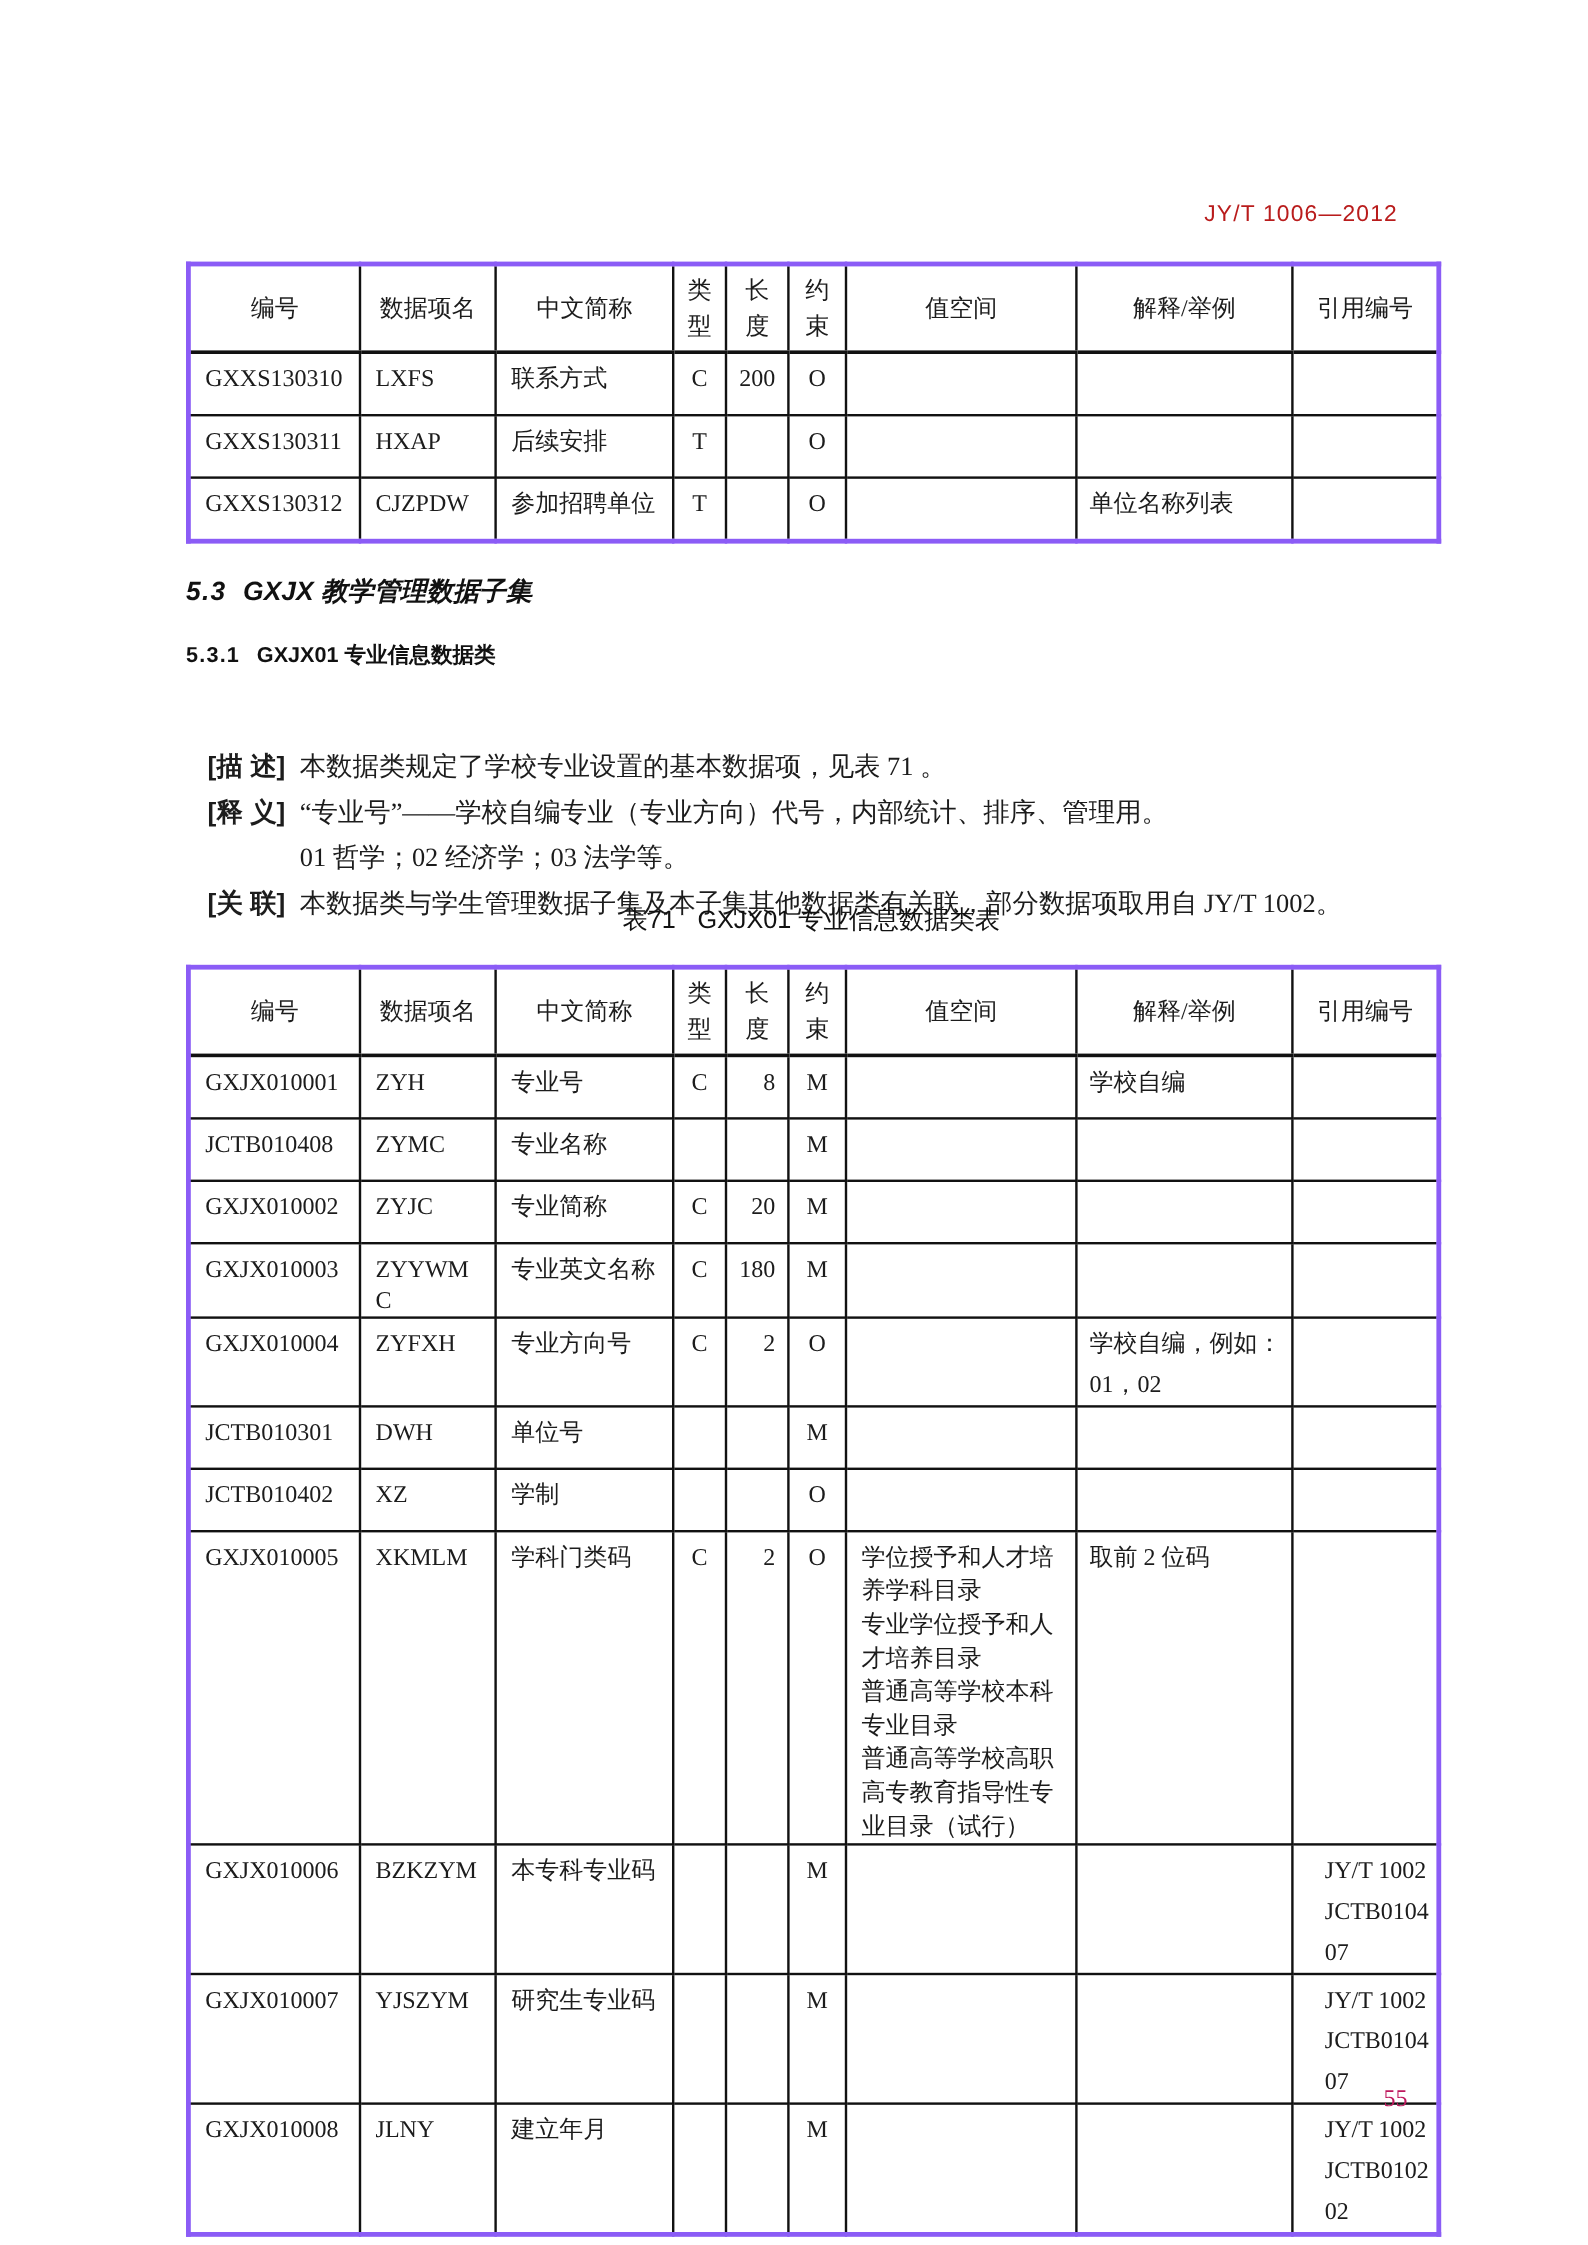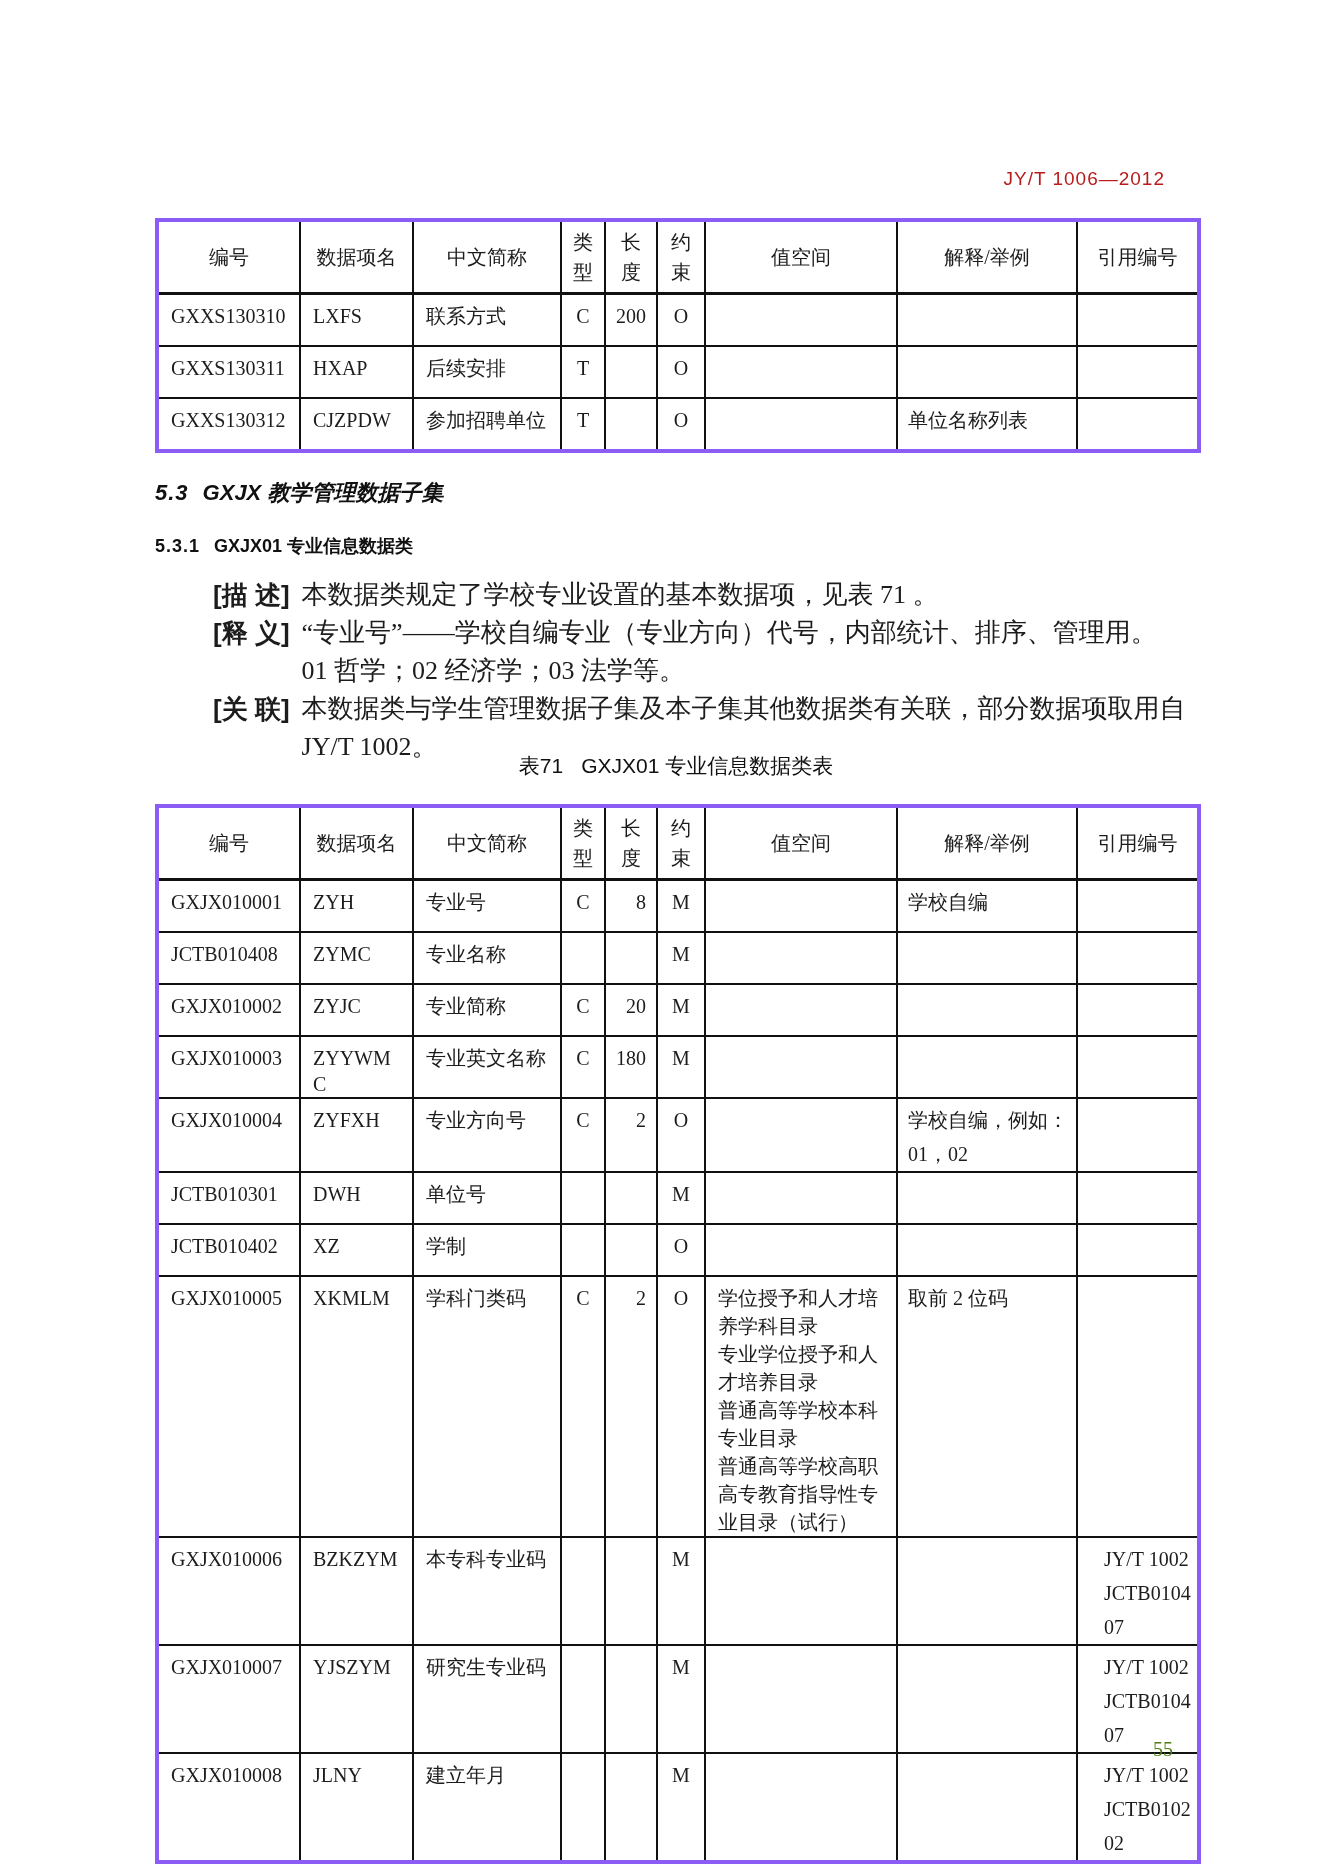--- a/index.html
+++ b/index.html
@@ -57,40 +57,40 @@
   .h-sec{
     position:absolute;left:0;
     font-family:"Liberation Sans","DejaVu Sans",sans-serif;
     font-weight:bold;color:#111;white-space:nowrap;
   }
   .h53{top:478px;font-size:22px;font-style:italic;}
   .h531{top:534px;font-size:18px;}
   .h-sec .num{margin-right:14px;letter-spacing:1px;}
 
   
-  .paras{position:absolute;top:576px;left:18px;width:1024px;font-size:26px;line-height:38px;margin-left:40px;}
+  .paras{position:absolute;top:620px;left:18px;width:1024px;font-size:22px;line-height:38px;}
   .para{display:flex;align-items:flex-start;}
   .para .plabel{
     flex:0 0 auto;margin-right:12px;
     font-family:"Liberation Sans","DejaVu Sans",sans-serif;
     font-weight:bold;white-space:nowrap;
   }
   .para .pbody{flex:1 1 auto;}
   .para .pline{display:block;}
 
   
   .tbl-caption{
     position:absolute;top:752px;left:0;width:1042px;text-align:center;
     font-family:"Liberation Sans","DejaVu Sans",sans-serif;
     font-weight:normal;font-size:21px;color:#111;
   }
   .tbl-caption .cap-no{margin-right:18px;}
   .page-num{
     position:absolute;top:1738px;left:0;width:1018px;text-align:right;
-    font-size:20px;color:#4d7c0f;
+    font-size:20px;color:#be185d;
   }
 </style>
 </head>
 <body>
 
 <div class="content">
 
   <div class="std-code">JY/T 1006—2012</div>
 
   <table class="dict t1">

